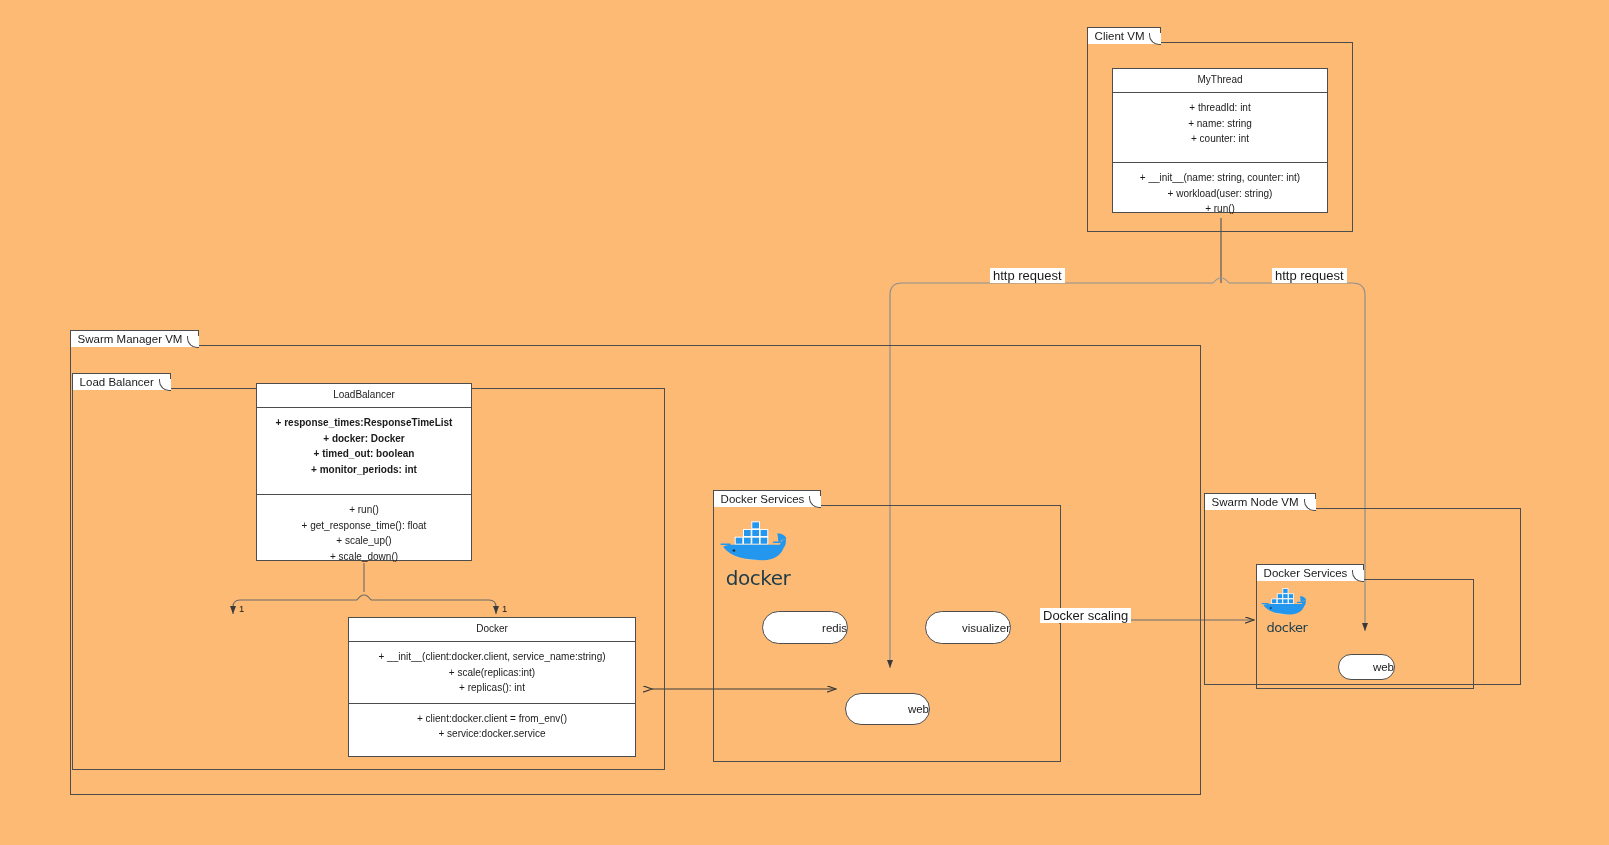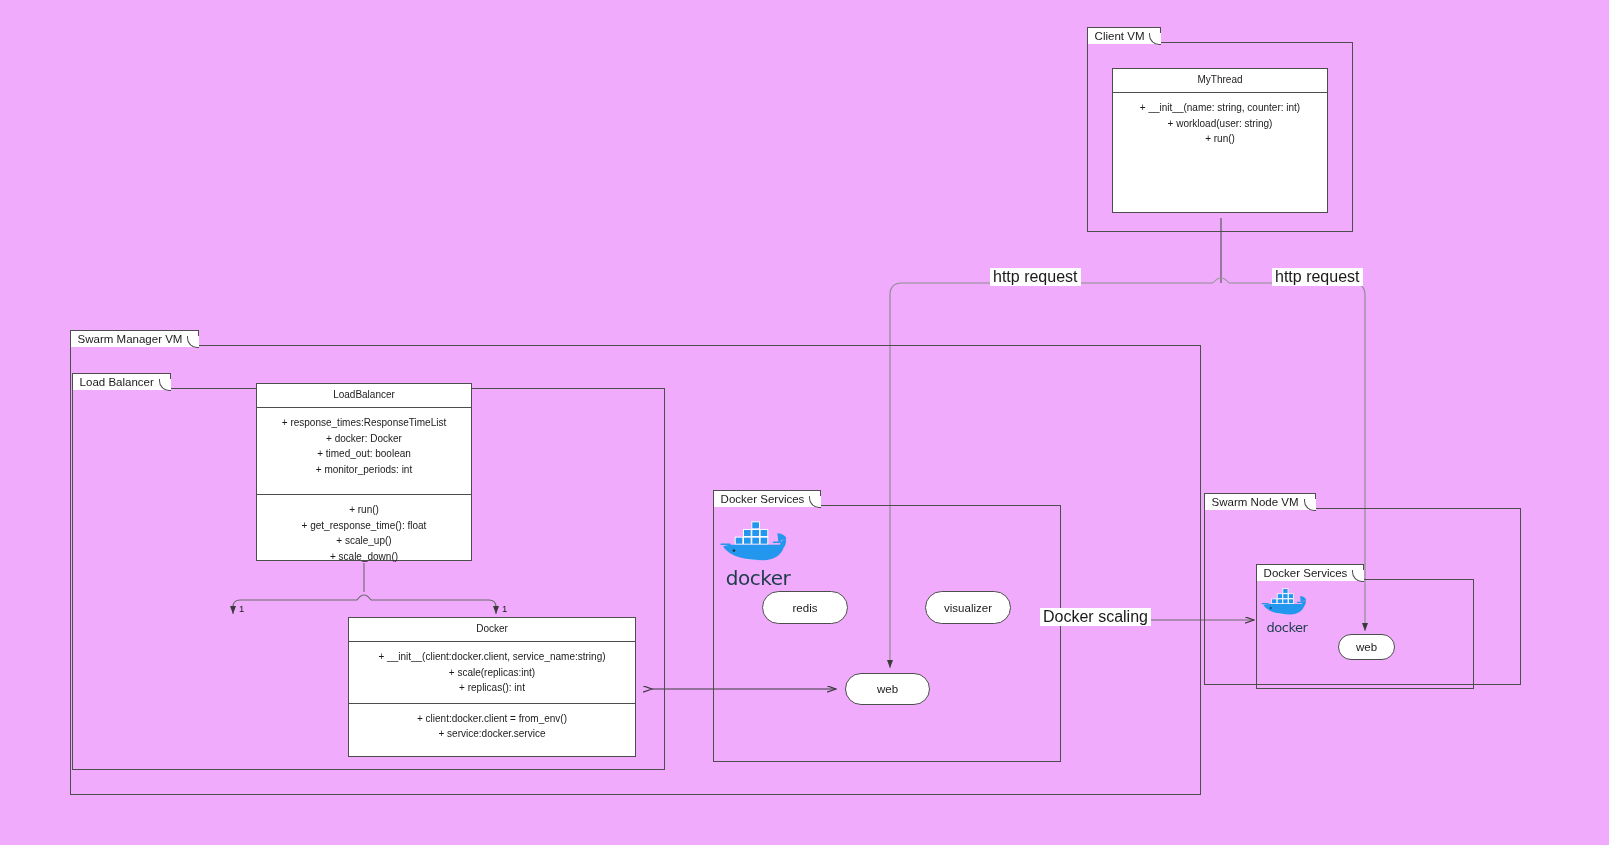--- a/index.html
+++ b/index.html
@@ -9,21 +9,21 @@
     background: #ffffff;
   }
   body {
     font-family: "Liberation Sans", sans-serif;
     color: #1a1a1a;
   }
   #canvas {
     position: relative;
     width: 1609px;
     height: 845px;
-    background: #f0abfc;
+    background: #fdba74;
     overflow: hidden;
   }
   
   .pkg {
     position: absolute;
     border: 1.4px solid #4d4d4d;
     background: transparent;
     box-sizing: border-box;
   }
   .pkg-tab {
@@ -82,36 +82,37 @@
 
   
   .svc {
     position: absolute;
     border: 1.3px solid #4d4d4d;
     border-radius: 40px;
     background: #ffffff;
     box-sizing: border-box;
     display: flex;
     align-items: center;
-    justify-content: center;
+    justify-content: flex-end;
     font-size: 11.5px;
     color: #1a1a1a;
+    margin-top: 20px;
   }
 
   
   .edge-layer {
     position: absolute;
     left: 0; top: 0;
     width: 1609px;
     height: 845px;
     pointer-events: none;
   }
   .edge-label {
     position: absolute;
-    font-size: 16px;
+    font-size: 13px;
     color: #1a1a1a;
     background: #ffffff;
     padding: 0 3px;
     white-space: nowrap;
   }
   .mult {
     position: absolute;
     font-size: 9.5px;
     color: #1a1a1a;
   }
@@ -173,20 +174,25 @@
   </svg>
 
   <div class="pkg" style="left:1087px; top:42px; width:266px; height:190px;">
     <div class="pkg-tab">
       <span>Client VM</span>
     </div>
   </div>
 
   <div class="uclass" style="left:1112px; top:68px; width:216px; height:145px;">
     <div class="title">MyThread</div>
+    <div class="compart" style="height:55px;">
+      <div>+ threadId: int</div>
+      <div>+ name: string</div>
+      <div>+ counter: int</div>
+    </div>
     <div class="compart">
       <div>+ __init__(name: string, counter: int)</div>
       <div>+ workload(user: string)</div>
       <div>+ run()</div>
     </div>
   </div>
 
   <div class="edge-label" style="left:990px; top:268px;">
     <span>http request</span>
   </div>
@@ -201,21 +207,21 @@
   </div>
 
   <div class="pkg" style="left:72px; top:388px; width:593px; height:382px;">
     <div class="pkg-tab">
       <span>Load Balancer</span>
     </div>
   </div>
 
   <div class="uclass" style="left:256px; top:383px; width:216px; height:178px;">
     <div class="title">LoadBalancer</div>
-    <div class="compart" style="height:72px;">
+    <div class="compart" style="height:72px;font-weight:bold;">
       <div>+ response_times:ResponseTimeList</div>
       <div>+ docker: Docker</div>
       <div>+ timed_out: boolean</div>
       <div>+ monitor_periods: int</div>
     </div>
     <div class="compart">
       <div>+ run()</div>
       <div>+ get_response_time(): float</div>
       <div>+ scale_up()</div>
       <div>+ scale_down()</div>

